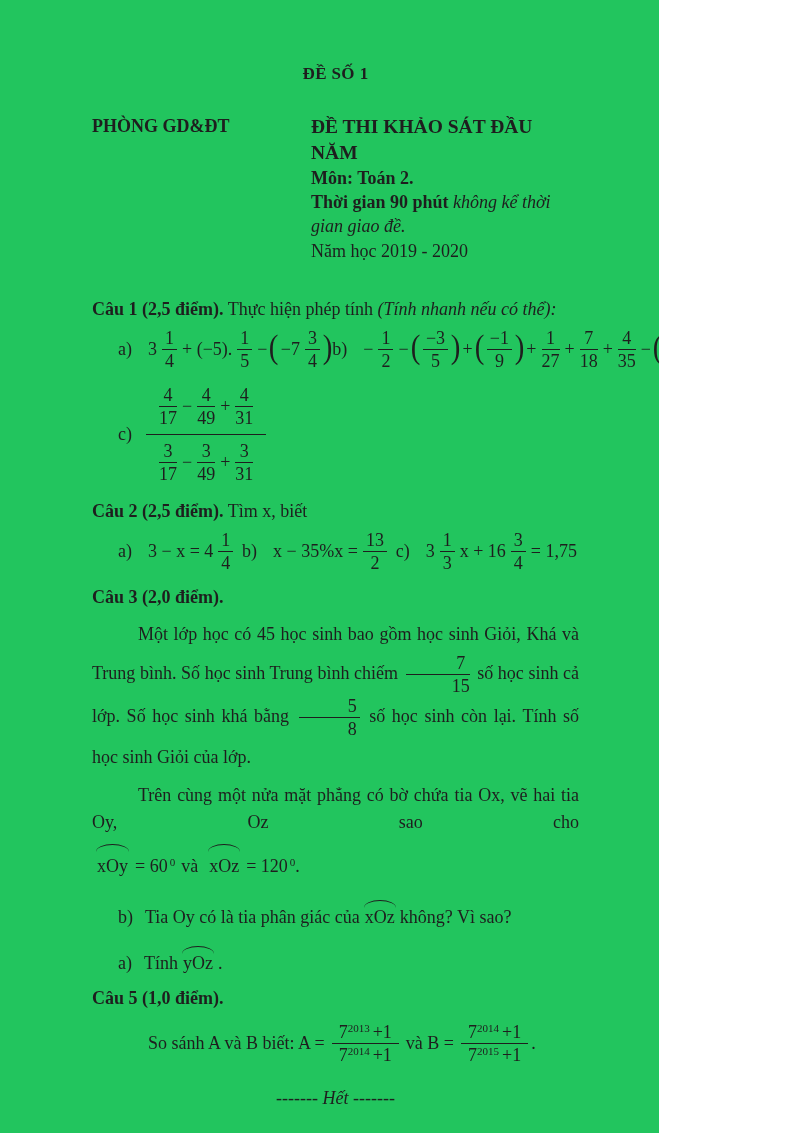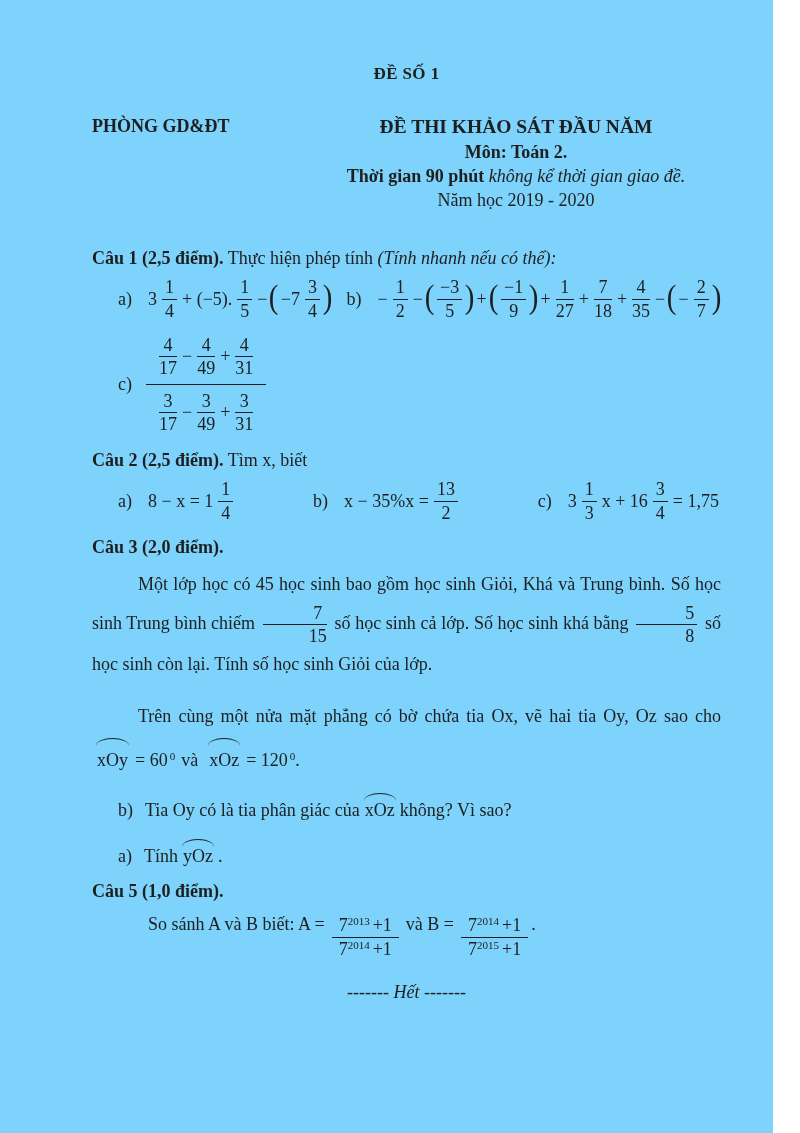--- a/index.html
+++ b/index.html
@@ -1,54 +1,54 @@
 <!DOCTYPE html>
 <html><head>
 <meta charset="utf-8">
 <style>
   *{box-sizing:border-box}
   html,body{margin:0;padding:0;background:#ffffff}
-  .page{position:relative;width:773px;height:1133px;background:#7dd3fc;color:#1e1e1e;
+  .page{position:relative;width:659px;height:1133px;background:#22c55e;color:#1e1e1e;
         font-family:"Liberation Serif",serif;font-size:18px;overflow:hidden;
-        padding:64px 52px 0 92px}
+        padding:64px 80px 0 92px}
   .bold{font-weight:700}
   .italic{font-style:italic}
   .center{text-align:center}
   .exam-number{font-size:17px;margin-bottom:30px;letter-spacing:.4px}
   .header-row{display:flex;margin-bottom:36px}
   .dept{width:205px;text-align:left;padding-top:2px}
-  .hblock{flex:1;text-align:center;line-height:1.34;padding-left:14px}
+  .hblock{flex:1;text-align:left;line-height:1.34;padding-left:14px}
   .htitle{font-size:19.5px}
   .qheading{margin:14px 0 8px}
   .plabel{display:inline-block;margin-right:14px}
   .row{display:flex;align-items:center;justify-content:space-between;
        padding-left:26px;margin:8px 0}
   .expr{display:flex;align-items:center;white-space:nowrap}
   .mtext{margin:0 2px}
   .sp{margin:0 6px}
   .frac{display:inline-block;vertical-align:middle;text-align:center;line-height:1.12;margin:0 3px}
   .frac .num{display:block;border-bottom:1.4px solid #1e1e1e;padding:0 3px 1px}
   .frac .den{display:block;padding-top:1px}
   .bp{font-size:34px;font-weight:400;line-height:0;display:inline-block;
       transform:scaleX(.85);margin:0 -1px;padding-bottom:5px}
   .q1c{margin:12px 0 10px 26px;display:flex;align-items:center}
   .cfrac{display:inline-flex;flex-direction:column;text-align:center}
   .ctop{display:flex;align-items:center;justify-content:center;
         border-bottom:1.5px solid #1e1e1e;padding:2px 10px 6px}
   .cbot{display:flex;align-items:center;justify-content:center;padding:6px 10px 2px}
   .para{text-align:justify;text-indent:46px;line-height:2.05;margin:2px 0}
-  .jlast{text-align:justify;text-align-last:justify;text-indent:46px;line-height:1.5;margin:20px 0 2px}
+  .jlast{text-align:justify;text-align-last:justify;text-indent:46px;line-height:1.5;margin:6px 0 2px}
   .angleline{margin:8px 0 14px;line-height:1.7}
   .angle{position:relative;display:inline-block;padding:7px 2px 0;margin:0 3px}
   .angle::before{content:"";position:absolute;top:0;left:1px;right:1px;height:7px;
         border-top:1.6px solid #1e1e1e;border-radius:50% 50% 0 0/100% 100% 0 0}
   sup{font-size:11px;line-height:0;vertical-align:6px}
   .listitem{margin:18px 0 0 26px}
   .listitem .plabel{margin-right:12px}
-  .q5line{display:flex;align-items:flex-start;margin:12px 0 10px 52px}
+  .q5line{display:flex;align-items:center;margin:12px 0 10px 52px}
   .q5line>.mtext{margin:0 4px}
   .efrac .num,.efrac .den{padding:1px 7px}
   .mplus{margin-left:3px}
   .footer{margin-top:22px;font-size:18px}
 </style>
 </head>
 <body>
 
 <div class="page">
 
@@ -178,21 +178,21 @@
     </span>
   </div>
 
   <div class="qheading">
     <span class="bold">Câu 2 (2,5 điểm).</span><span> Tìm x, biết</span>
   </div>
 
   <div class="row">
     <div class="expr">
       <span class="plabel">a)</span>
-      <span class="mtext">8 − x = 1</span>
+      <span class="mtext">3 − x = 4</span>
         <span class="frac">
           <span class="num">1</span>
           <span class="den">4</span>
         </span>
     </div>
     <div class="expr">
       <span class="plabel">b)</span>
       <span class="mtext">x − 35%x =</span>
         <span class="frac">
           <span class="num">13</span>

